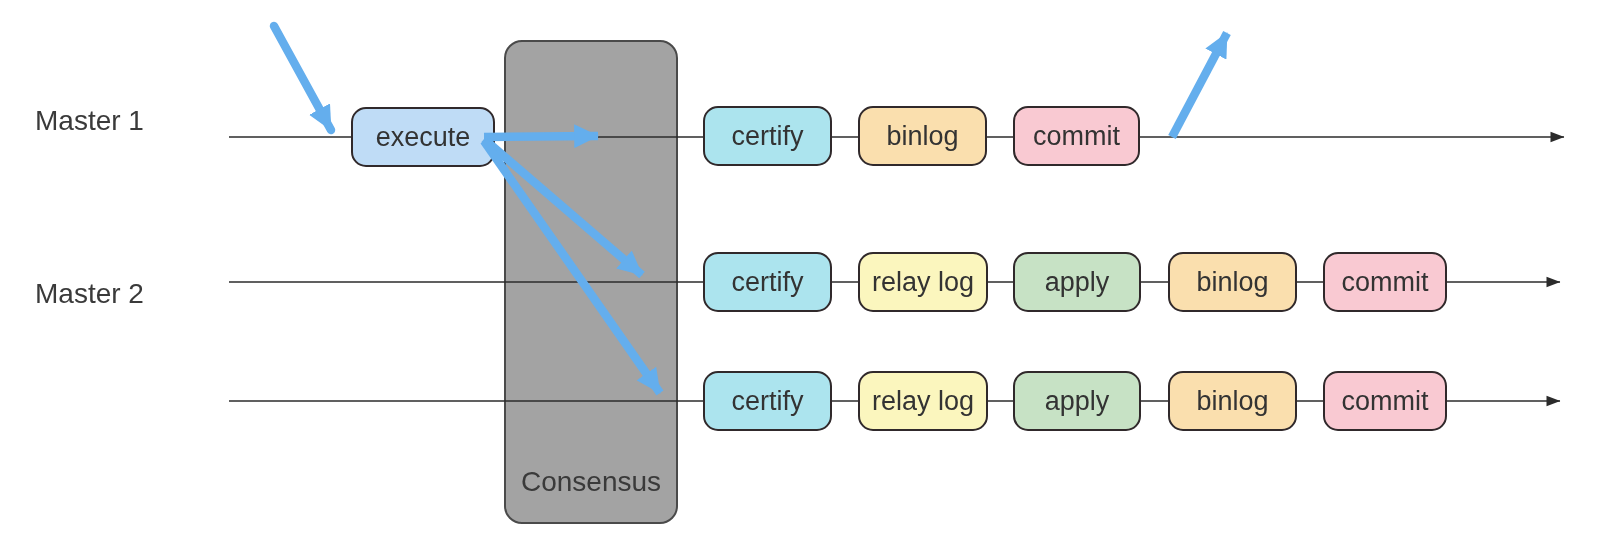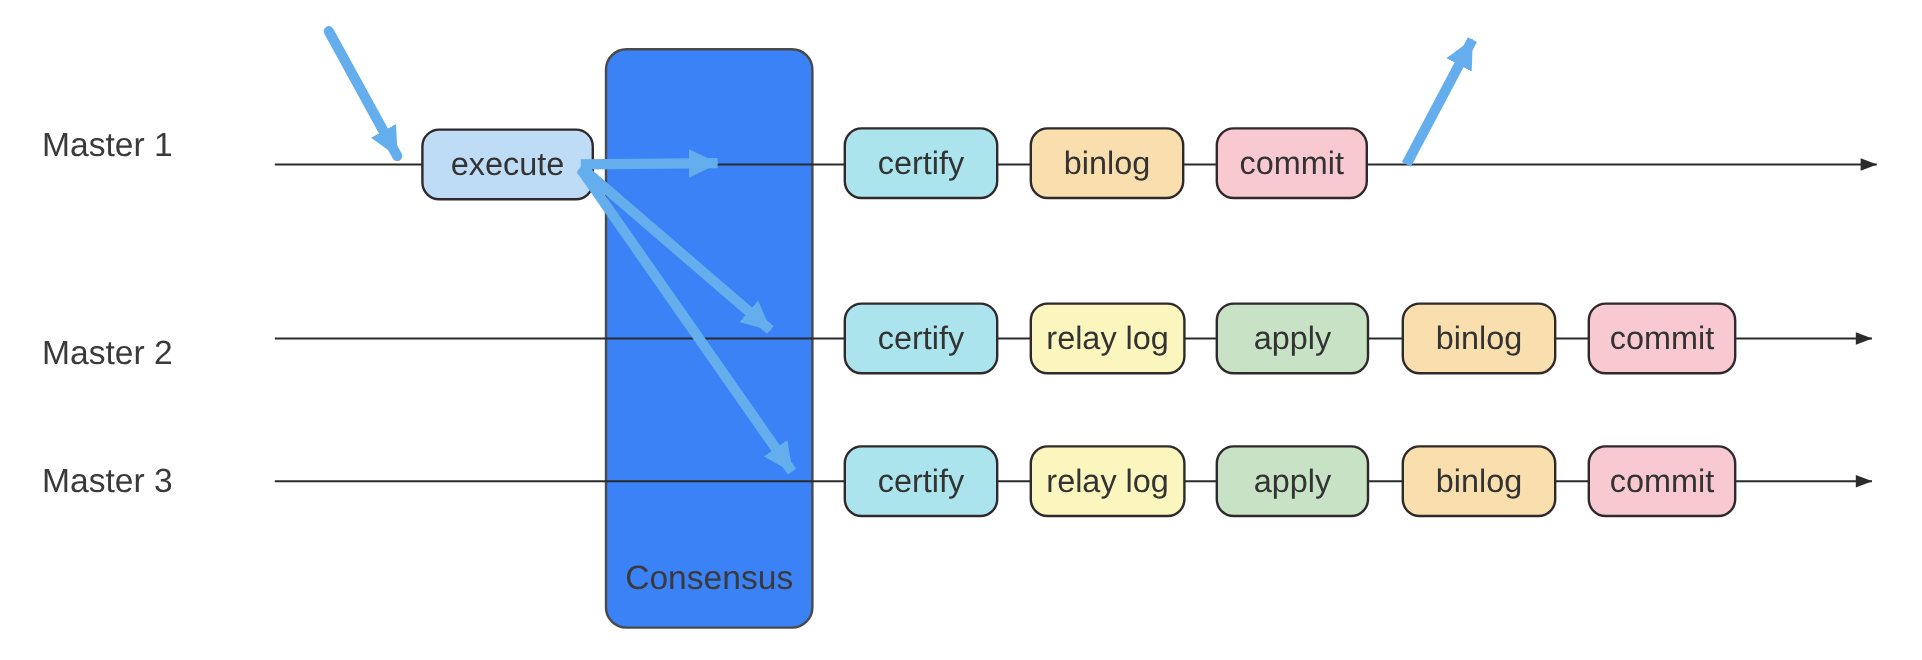--- a/index.html
+++ b/index.html
@@ -67,41 +67,40 @@
     z-index: 2;
   }
   .lines-layer { z-index: 1; }
   .arrows-layer { z-index: 3; }
 </style>
 </head>
 <body>
 
 <div class="stage">
 
-  <div class="consensus" style="background-color: #3b82f6;">
+  <div class="consensus" style="background-color: #a3a3a3;">
     <span class="consensus-label">Consensus</span>
   </div>
 
   <svg class="layer lines-layer" viewBox="0 0 1602 550">
     <defs>
       <marker id="blackArrow" markerUnits="userSpaceOnUse" markerWidth="16" markerHeight="12" refX="14.5" refY="6" orient="auto">
         <path d="M1,0.8 L14.8,6 L1,11.2 Z" fill="#2b2b2b"></path>
       </marker>
       <marker id="blueArrow" markerWidth="3.1" markerHeight="2.8" refX="2.8" refY="1.4" orient="auto">
         <path d="M0,0 L2.9,1.4 L0,2.8 Z" fill="#64aeed"></path>
       </marker>
     </defs>
     <line x1="229" y1="137" x2="1564" y2="137" stroke-width="1.7" marker-end="url(#blackArrow)" stroke="#2b2b2b"></line>
     <line x1="229" y1="282" x2="1560" y2="282" stroke-width="1.7" marker-end="url(#blackArrow)" stroke="#2b2b2b"></line>
     <line x1="229" y1="401" x2="1560" y2="401" stroke-width="1.7" marker-end="url(#blackArrow)" stroke="#2b2b2b"></line>
   </svg>
 
   <div class="lane-label" style="top:100px">Master 1</div>
   <div class="lane-label" style="top:273px">Master 2</div>
-  <div class="lane-label" style="top:380px">Master 3</div>
 
   <div class="node" style="left: 351px; top: 107px; width: 144px; background-color: rgb(191, 220, 246);">execute</div>
   <div class="node" style="left: 703px; top: 106px; width: 129px; background-color: rgb(172, 228, 238);">certify</div>
   <div class="node" style="left: 858px; top: 106px; width: 129px; background-color: rgb(250, 223, 174);">binlog</div>
   <div class="node" style="left: 1013px; top: 106px; width: 127px; background-color: rgb(249, 201, 210);">commit</div>
 
   <div class="node" style="left: 703px; top: 252px; width: 129px; background-color: rgb(172, 228, 238);">certify</div>
   <div class="node" style="left: 858px; top: 252px; width: 130px; background-color: rgb(251, 246, 190);">relay log</div>
   <div class="node" style="left: 1013px; top: 252px; width: 128px; background-color: rgb(199, 226, 197);">apply</div>
   <div class="node" style="left: 1168px; top: 252px; width: 129px; background-color: rgb(250, 223, 174);">binlog</div>

